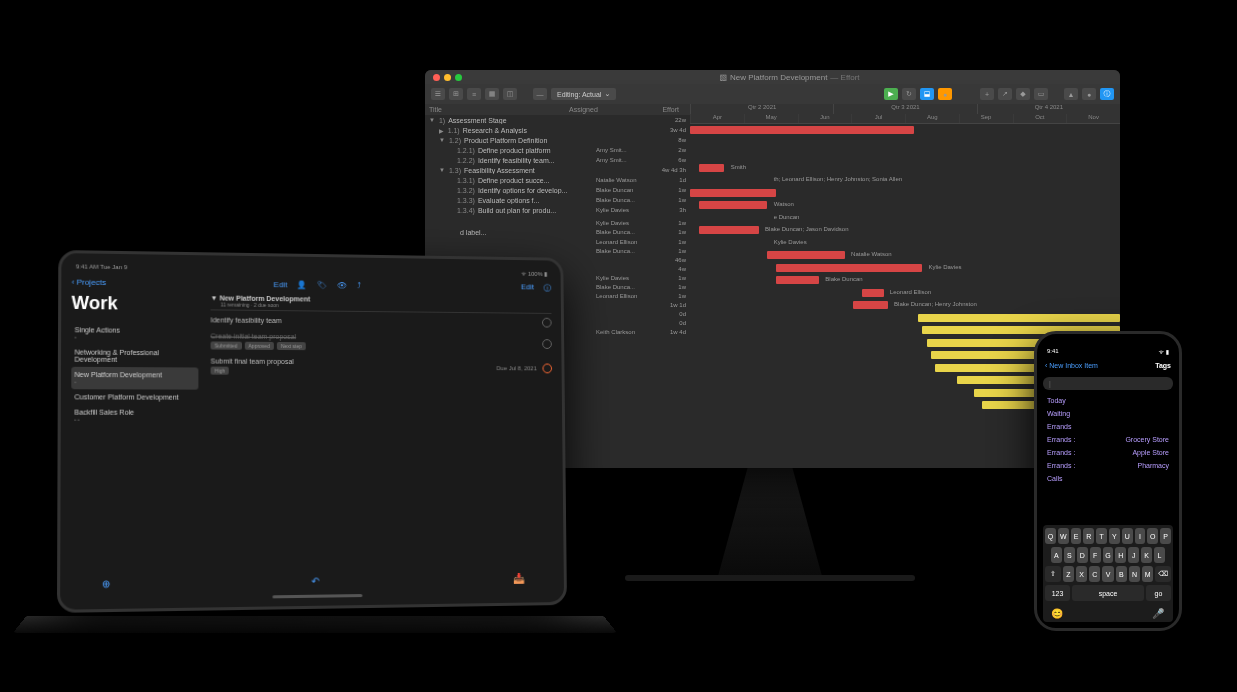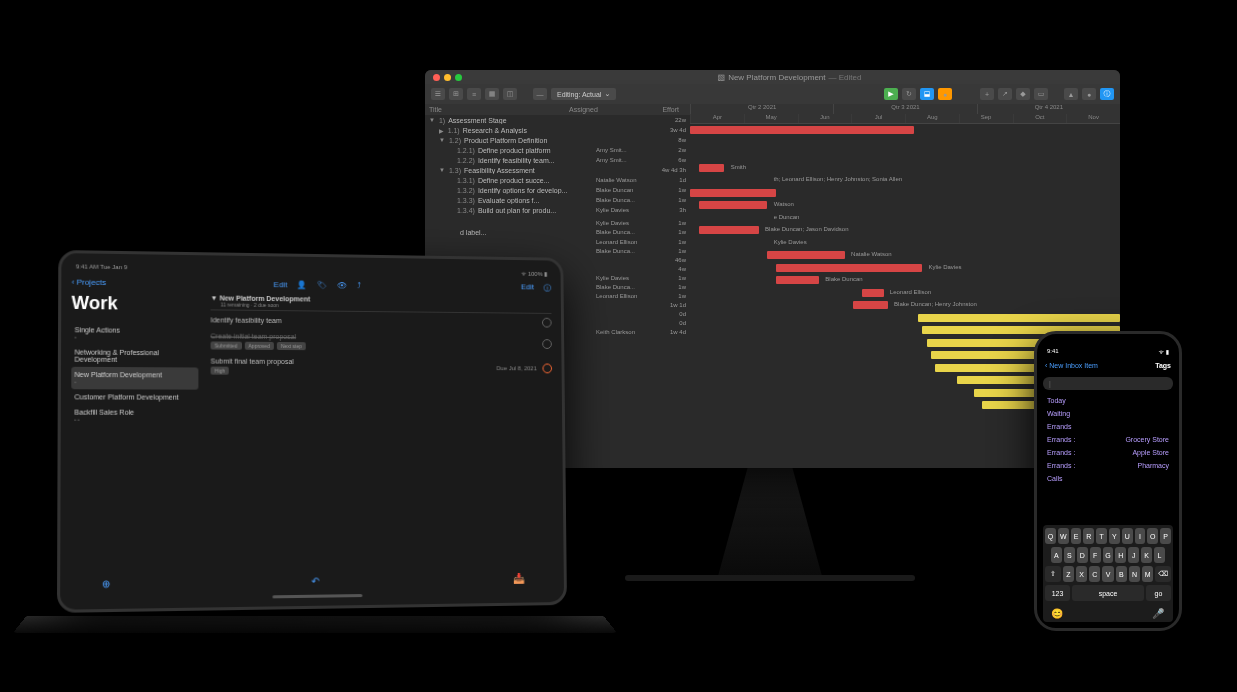--- a/index.html
+++ b/index.html
@@ -97,21 +97,21 @@
 <div class="mac">
   <div class="titlebar">
     <div class="dots">
       <div class="dot dr"></div>
       <div class="dot dy"></div>
       <div class="dot dg"></div>
     </div>
     <div class="titlebar-title">
       <span>▧</span>
       <span>New Platform Development</span>
-      <span style="color:#777">— Edited</span>
+      <span style="color:#777">— Effort</span>
     </div>
   </div>
   <div class="toolbar">
     <div class="tbtn">☰</div>
     <div class="tbtn">⊞</div>
     <div class="tbtn">≡</div>
     <div class="tbtn">▦</div>
     <div class="tbtn">◫</div>
     <div style="width:8px"></div>
     <div class="tbtn">—</div>

